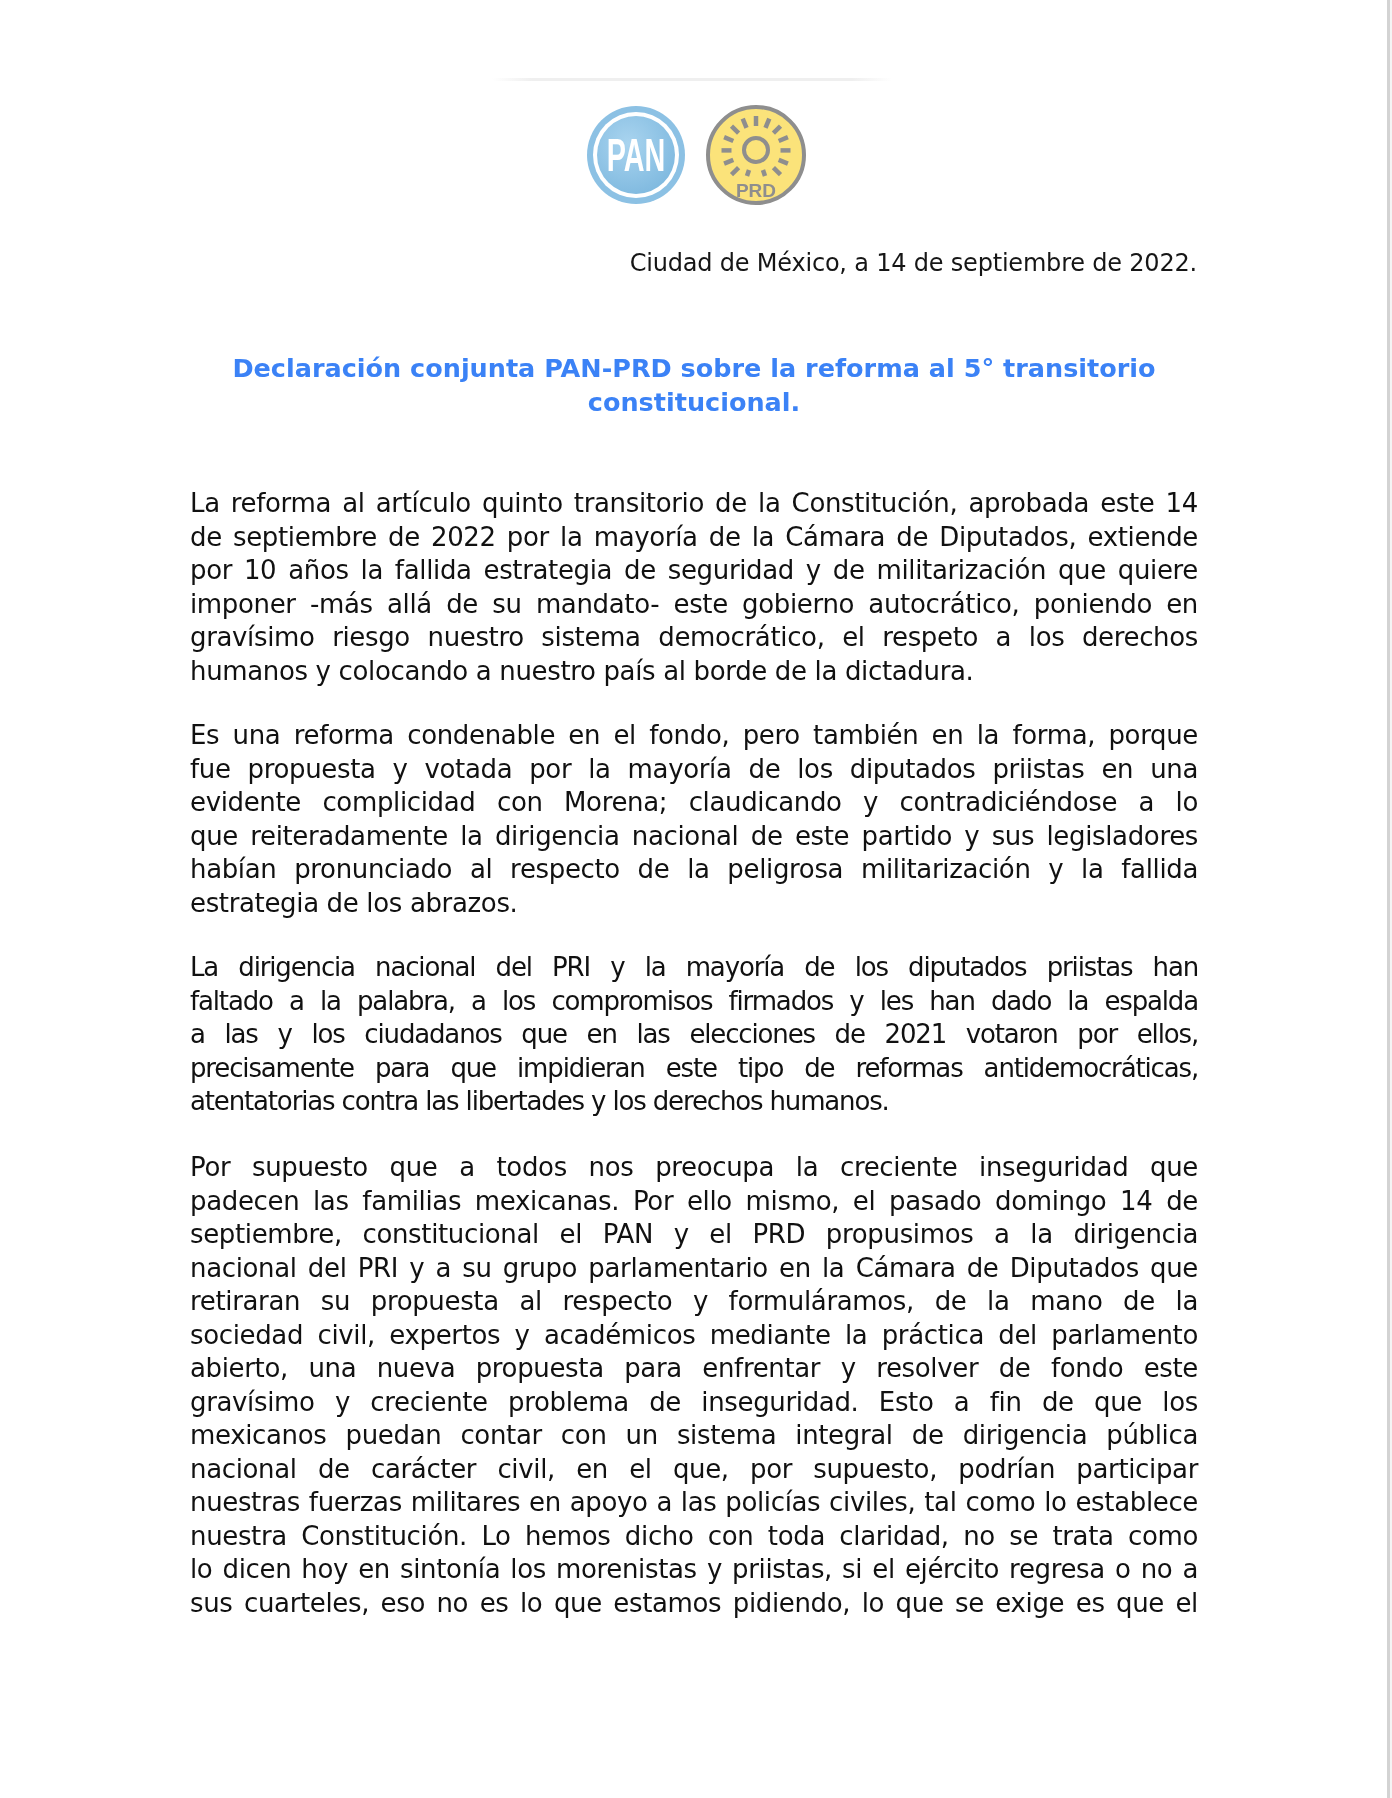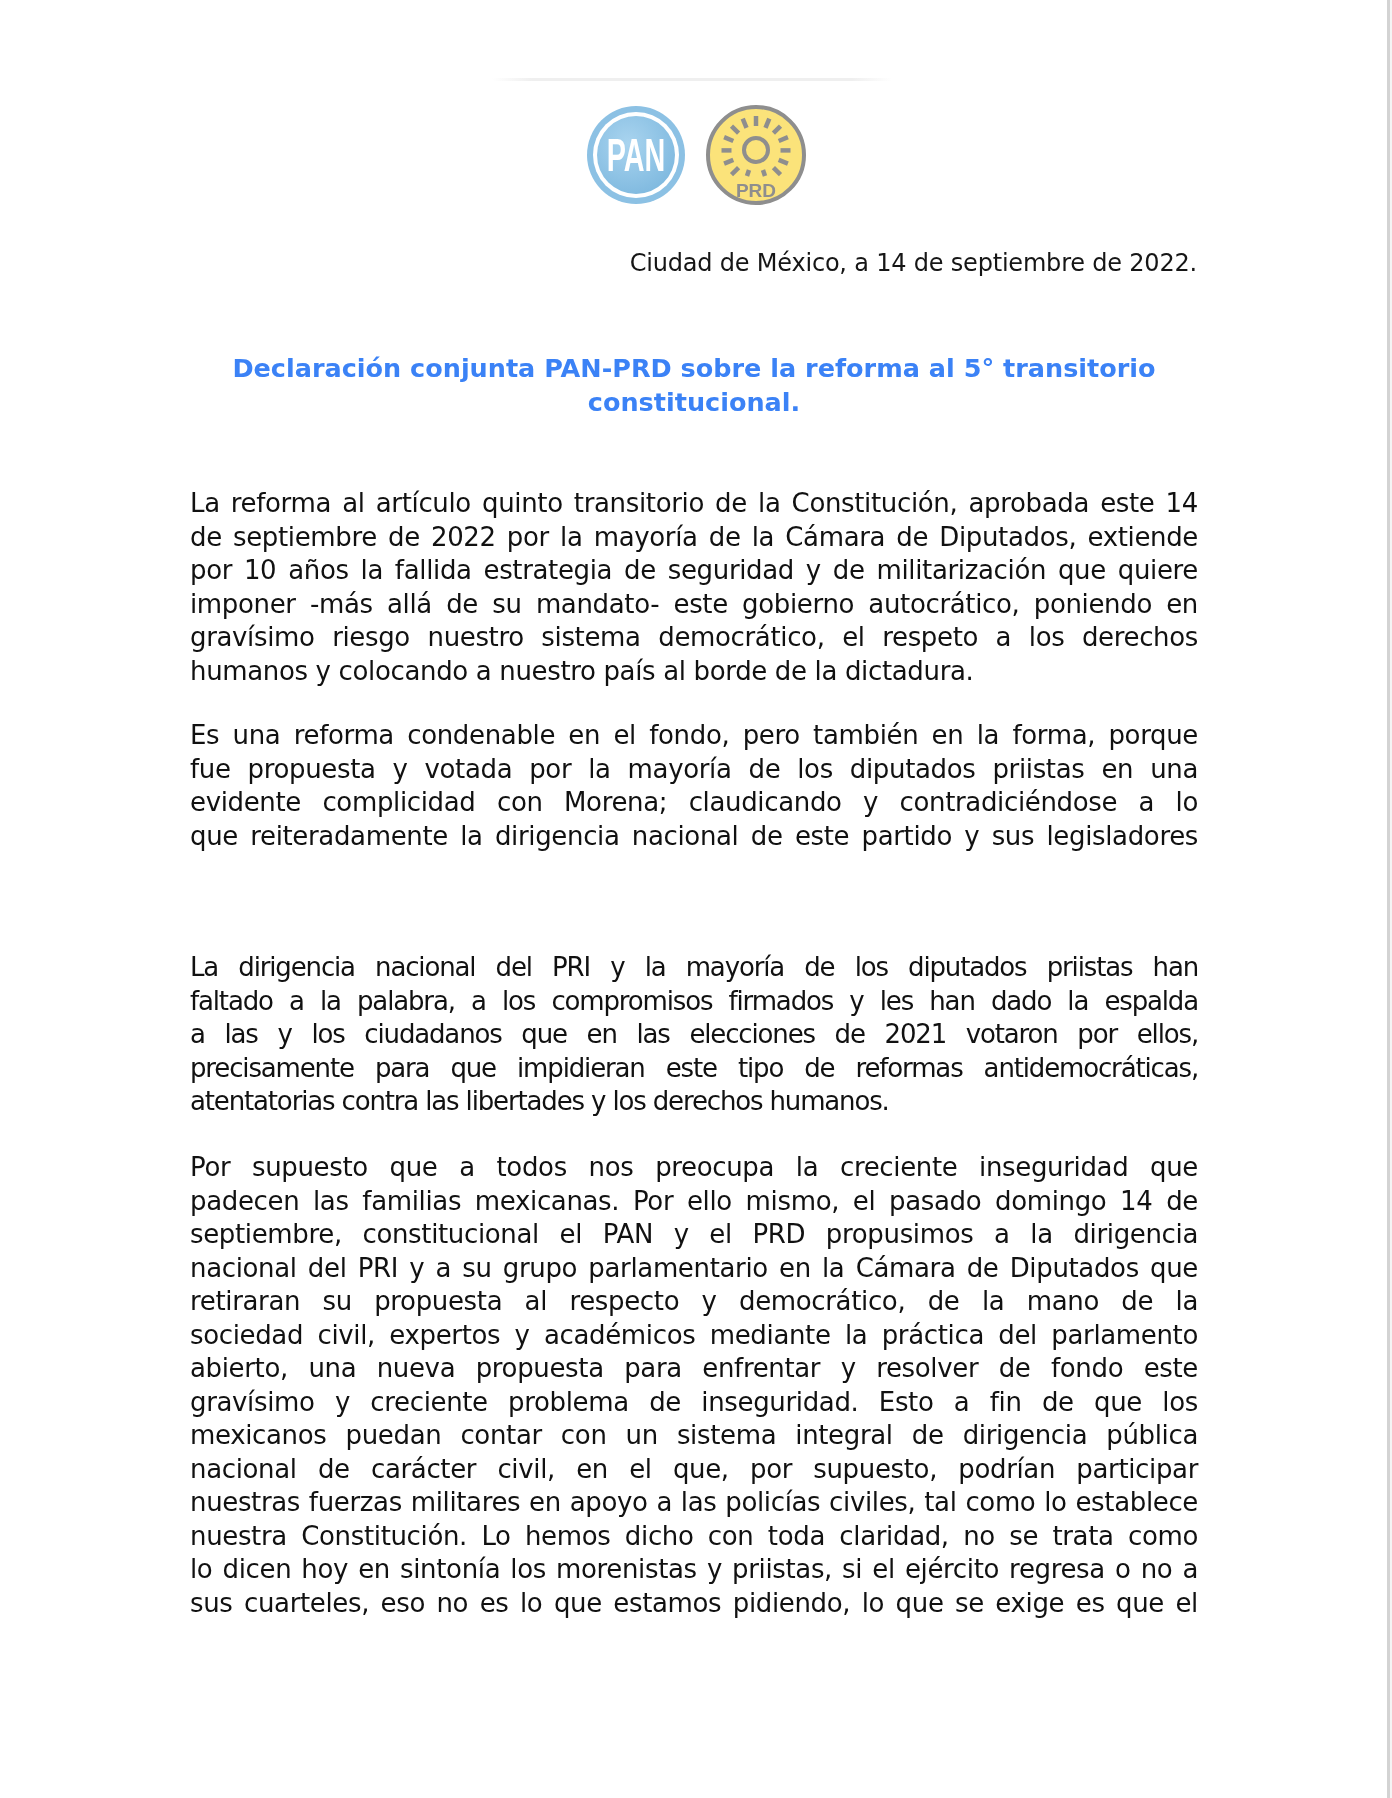--- a/index.html
+++ b/index.html
@@ -100,36 +100,38 @@
     <span class="ln" style="letter-spacing: -0.35px;">imponer -más allá de su mandato- este gobierno autocrático, poniendo en</span>
     <span class="ln" style="letter-spacing: -0.35px;">gravísimo riesgo nuestro sistema democrático, el respeto a los derechos</span>
     <span class="ln last" style="letter-spacing: -0.35px;">humanos y colocando a nuestro país al borde de la dictadura.</span>
   </div>
 
   <div class="para" id="p1" style="top:719px">
     <span class="ln" style="letter-spacing: -0.35px;">Es una reforma condenable en el fondo, pero también en la forma, porque</span>
     <span class="ln" style="letter-spacing: -0.35px;">fue propuesta y votada por la mayoría de los diputados priistas en una</span>
     <span class="ln" style="letter-spacing: -0.35px;">evidente complicidad con Morena; claudicando y contradiciéndose a lo</span>
     <span class="ln" style="letter-spacing: -0.35px;">que reiteradamente la dirigencia nacional de este partido y sus legisladores</span>
+    <span class="ln" style="letter-spacing: -0.35px;">habían pronunciado al respecto de la peligrosa militarización y la fallida</span>
+    <span class="ln last" style="letter-spacing: -0.35px;">estrategia de los abrazos.</span>
   </div>
 
   <div class="para" id="p2" style="top:951px">
     <span class="ln cond" style="letter-spacing: -1.15px;">La dirigencia nacional del PRI y la mayoría de los diputados priistas han</span>
     <span class="ln cond" style="letter-spacing: -1.15px;">faltado a la palabra, a los compromisos firmados y les han dado la espalda</span>
     <span class="ln cond" style="letter-spacing: -1.15px;">a las y los ciudadanos que en las elecciones de 2021 votaron por ellos,</span>
     <span class="ln cond" style="letter-spacing: -1.15px;">precisamente para que impidieran este tipo de reformas antidemocráticas,</span>
     <span class="ln cond last" style="letter-spacing: -1.15px;">atentatorias contra las libertades y los derechos humanos.</span>
   </div>
 
   <div class="para" id="p3" style="top:1151px">
     <span class="ln" style="letter-spacing: -0.35px;">Por supuesto que a todos nos preocupa la creciente inseguridad que</span>
     <span class="ln" style="letter-spacing: -0.35px;">padecen las familias mexicanas. Por ello mismo, el pasado domingo 14 de</span>
     <span class="ln" style="letter-spacing: -0.35px;">septiembre, constitucional el PAN y el PRD propusimos a la dirigencia</span>
     <span class="ln" style="letter-spacing: -0.35px;">nacional del PRI y a su grupo parlamentario en la Cámara de Diputados que</span>
-    <span class="ln" style="letter-spacing: -0.35px;">retiraran su propuesta al respecto y democrático, de la mano de la</span>
+    <span class="ln" style="letter-spacing: -0.35px;">retiraran su propuesta al respecto y formuláramos, de la mano de la</span>
     <span class="ln" style="letter-spacing: -0.35px;">sociedad civil, expertos y académicos mediante la práctica del parlamento</span>
     <span class="ln" style="letter-spacing: -0.35px;">abierto, una nueva propuesta para enfrentar y resolver de fondo este</span>
     <span class="ln" style="letter-spacing: -0.35px;">gravísimo y creciente problema de inseguridad. Esto a fin de que los</span>
     <span class="ln" style="letter-spacing: -0.35px;">mexicanos puedan contar con un sistema integral de dirigencia pública</span>
     <span class="ln" style="letter-spacing: -0.35px;">nacional de carácter civil, en el que, por supuesto, podrían participar</span>
     <span class="ln" style="letter-spacing: -0.35px;">nuestras fuerzas militares en apoyo a las policías civiles, tal como lo establece</span>
     <span class="ln" style="letter-spacing: -0.35px;">nuestra Constitución. Lo hemos dicho con toda claridad, no se trata como</span>
     <span class="ln" style="letter-spacing: -0.35px;">lo dicen hoy en sintonía los morenistas y priistas, si el ejército regresa o no a</span>
     <span class="ln" style="letter-spacing: -0.35px;">sus cuarteles, eso no es lo que estamos pidiendo, lo que se exige es que el</span>
   </div>

